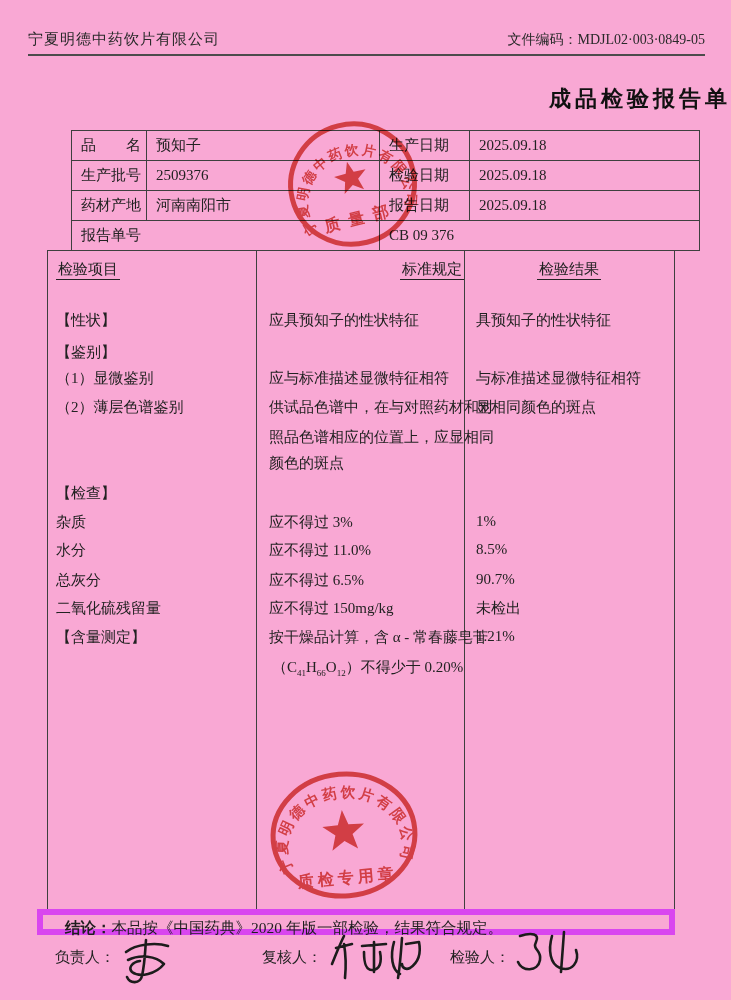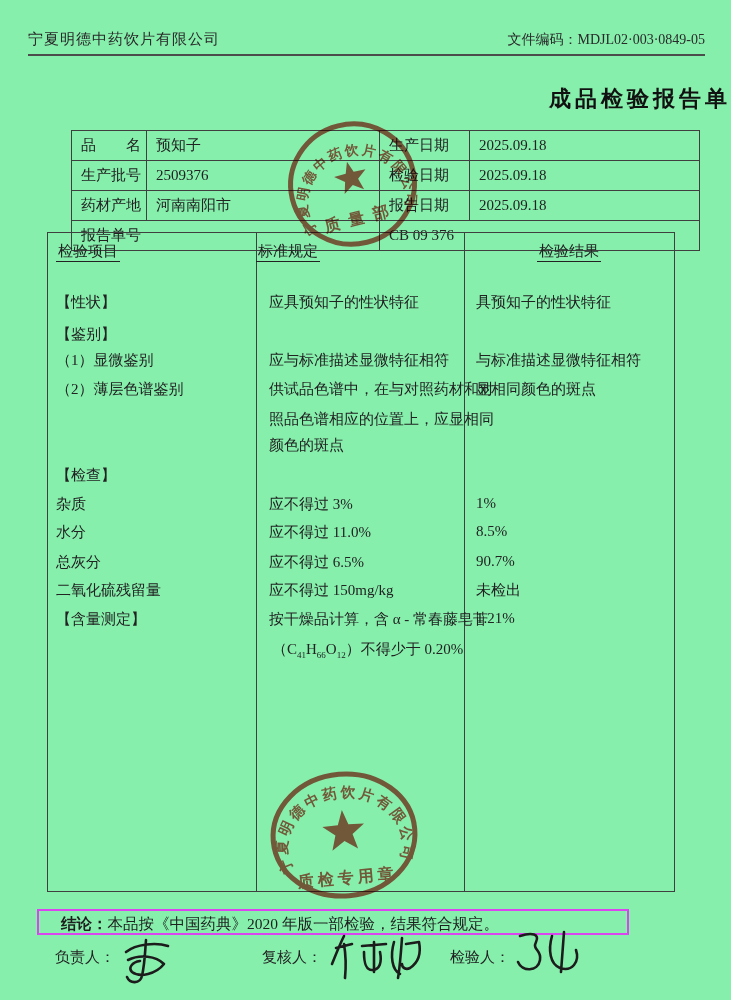--- a/index.html
+++ b/index.html
@@ -1,45 +1,45 @@
 <!DOCTYPE html>
 <html><head>
 <meta charset="utf-8">
 <style>
   html,body{margin:0;padding:0;}
   body{width:731px;height:1000px;background:#f7f7f5;font-family:"Liberation Serif","DejaVu Serif",serif;color:#1f1f1f;}
-  .page{position:relative;width:731px;height:1000px;background:#86efac;overflow:hidden;}
+  .page{position:relative;width:731px;height:1000px;background:#f9a8d4;overflow:hidden;}
 
   
   .company{position:absolute;left:28px;top:30px;font-size:15px;letter-spacing:1px;color:#2a2a2a;}
   .doccode{position:absolute;right:26px;top:31px;font-size:14px;color:#2a2a2a;}
   .hrule{position:absolute;left:28px;top:54px;width:677px;height:2px;background:#4c4c4c;}
 
   
   .title{position:absolute;left:0;top:84px;width:100%;text-align:right;font-size:22px;font-weight:bold;letter-spacing:4px;color:#111;}
 
   
   table.info{position:absolute;left:47px;top:130px;border-collapse:collapse;table-layout:fixed;margin-left:24px;}
   table.info td{border:1px solid #3f3f3f;height:29px;font-size:15px;padding:0 0 0 9px;color:#222;white-space:nowrap;}
 
   
-  .maintbl{position:absolute;left:47px;top:232px;width:628px;height:660px;border:1px solid #3f3f3f;box-sizing:border-box;}
+  .maintbl{position:absolute;left:47px;top:250px;width:628px;height:660px;border:1px solid #3f3f3f;box-sizing:border-box;}
   .vline{position:absolute;top:0;bottom:0;width:1px;background:#3f3f3f;}
   .v1{left:208px}.v2{left:416px}
   .colhead{position:absolute;top:9px;font-size:15px;color:#222;}
   .colhead span{border-bottom:1px solid #222;padding:0 2px 2px 2px;}
-  .h1{left:8px}.h2{left:208px;width:208px;text-align:left}.h3{left:416px;width:210px;text-align:center}
+  .h1{left:8px}.h2{left:208px;width:208px;text-align:right}.h3{left:416px;width:210px;text-align:center}
   .tline{position:absolute;left:0;width:100%;height:22px;font-size:15px;color:#222;white-space:nowrap;}
   .tline .c1{position:absolute;left:8px;}
   .tline .c2{position:absolute;left:221px;}
   .tline .c3{position:absolute;left:428px;}
   sub{font-size:9px;}
 
   
-  .conclusion{position:absolute;left:37px;top:909px;width:592px;height:26px;border:2px solid #d946ef;box-sizing:border-box;font-size:15.5px;line-height:25px;white-space:nowrap;}
+  .conclusion{position:absolute;left:37px;top:909px;width:638px;height:26px;border:6px solid #d946ef;box-sizing:border-box;font-size:15.5px;line-height:25px;white-space:nowrap;}
   .conclusion .lbl{font-weight:bold;margin-left:22px;}
   .sigrow{position:absolute;left:0;top:948px;width:100%;font-size:15px;color:#222;}
   .siglabel{position:absolute;white-space:nowrap;}
   .sl1{left:55px}.sl2{left:262px}.sl3{left:450px}
   .sig{position:absolute;}
   .sig path{fill:none;stroke:#1c1c1c;stroke-width:2.6;stroke-linecap:round;stroke-linejoin:round;}
 
   
   .stamp{position:absolute;mix-blend-mode:multiply;opacity:0.82;}
   .stamp .ring{fill:none;stroke-width:5px;}

